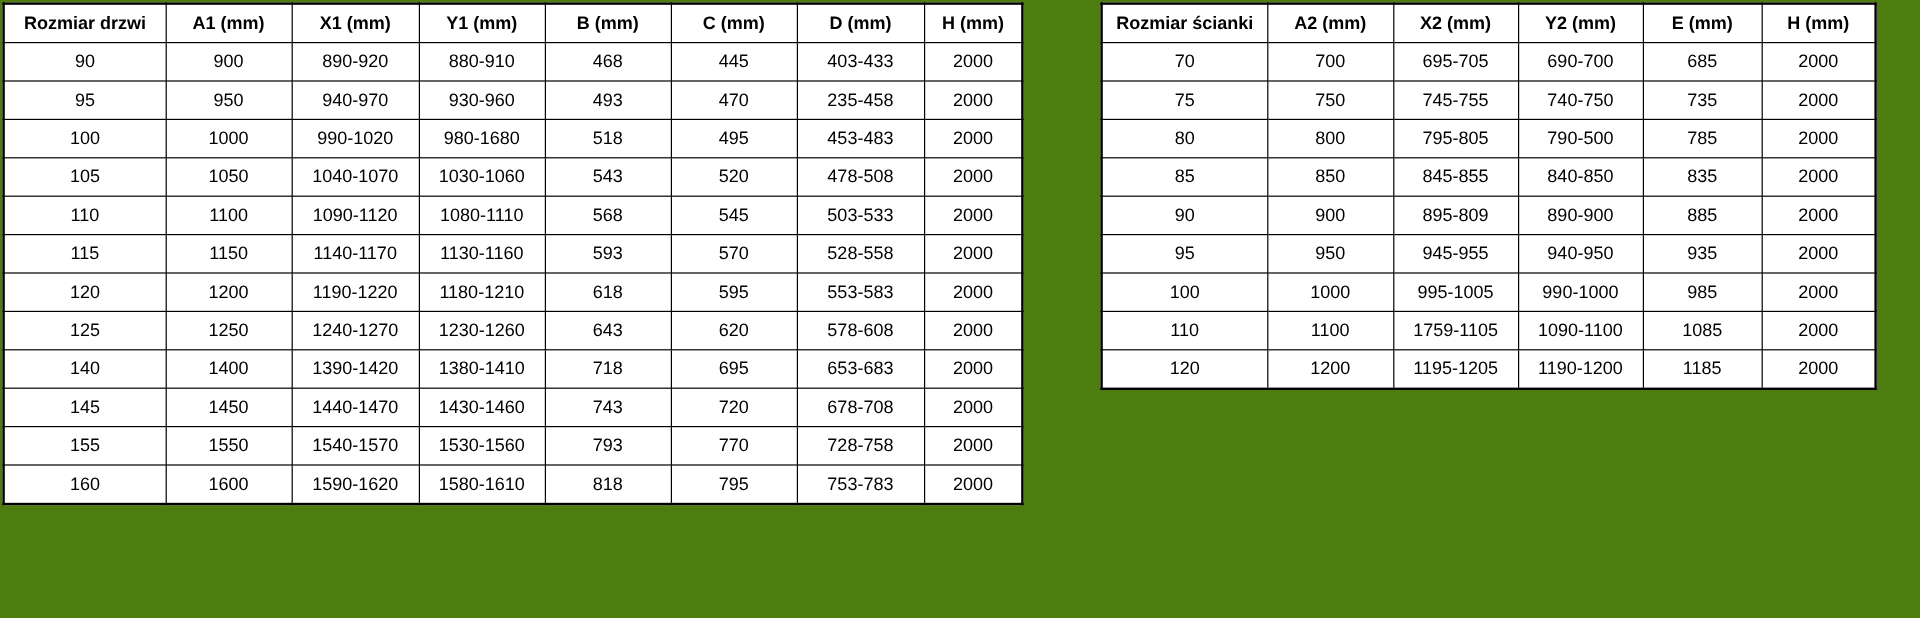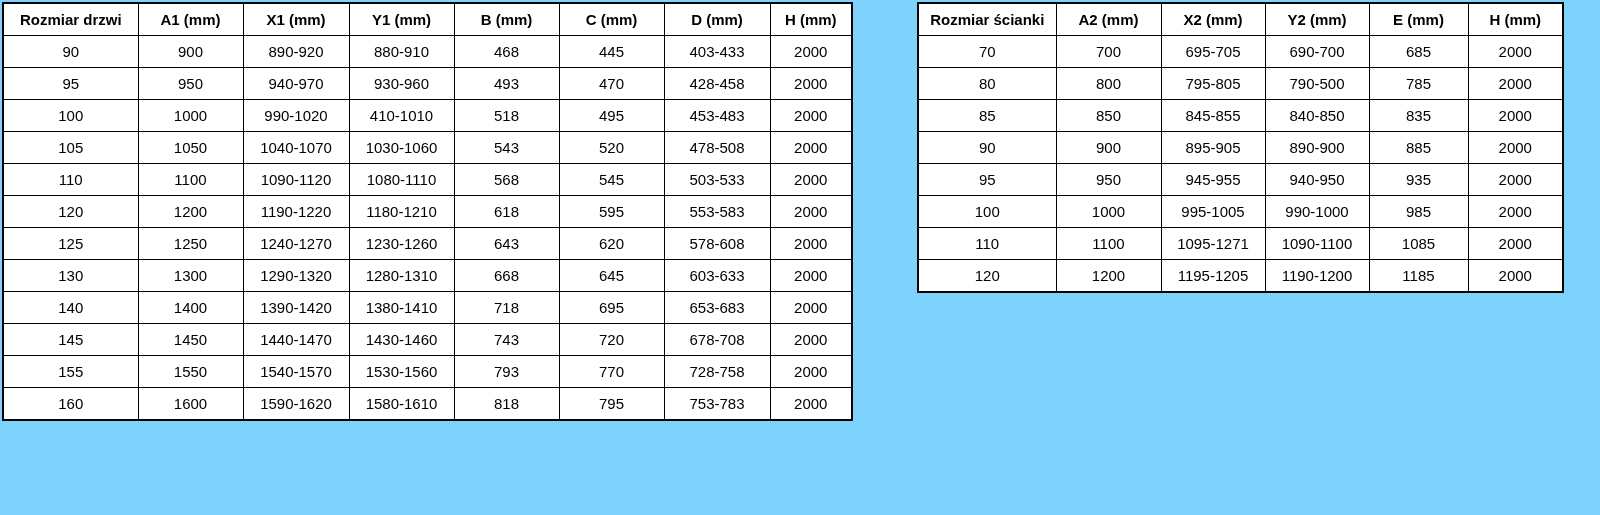--- a/index.html
+++ b/index.html
@@ -4,21 +4,21 @@
 <style>
   html, body {
     margin: 0;
     padding: 0;
     background: #ffffff;
   }
   .canvas {
     position: relative;
     width: 1600px;
     height: 515px;
-    background: #7dd3fc;
+    background: #4d7c0f;
     font-family: "Liberation Sans", sans-serif;
     color: #000000;
   }
   table.spec-table {
     position: absolute;
     top: 2px;
     border-collapse: collapse;
     table-layout: fixed;
     background: #ffffff;
     border: 2px solid #000000;
@@ -80,28 +80,28 @@
           <td>403-433</td>
           <td>2000</td>
         </tr>
         <tr>
           <td>95</td>
           <td>950</td>
           <td>940-970</td>
           <td>930-960</td>
           <td>493</td>
           <td>470</td>
-          <td>428-458</td>
+          <td>235-458</td>
           <td>2000</td>
         </tr>
         <tr>
           <td>100</td>
           <td>1000</td>
           <td>990-1020</td>
-          <td>410-1010</td>
+          <td>980-1680</td>
           <td>518</td>
           <td>495</td>
           <td>453-483</td>
           <td>2000</td>
         </tr>
         <tr>
           <td>105</td>
           <td>1050</td>
           <td>1040-1070</td>
           <td>1030-1060</td>
@@ -114,50 +114,50 @@
           <td>110</td>
           <td>1100</td>
           <td>1090-1120</td>
           <td>1080-1110</td>
           <td>568</td>
           <td>545</td>
           <td>503-533</td>
           <td>2000</td>
         </tr>
         <tr>
+          <td>115</td>
+          <td>1150</td>
+          <td>1140-1170</td>
+          <td>1130-1160</td>
+          <td>593</td>
+          <td>570</td>
+          <td>528-558</td>
+          <td>2000</td>
+        </tr>
+        <tr>
           <td>120</td>
           <td>1200</td>
           <td>1190-1220</td>
           <td>1180-1210</td>
           <td>618</td>
           <td>595</td>
           <td>553-583</td>
           <td>2000</td>
         </tr>
         <tr>
           <td>125</td>
           <td>1250</td>
           <td>1240-1270</td>
           <td>1230-1260</td>
           <td>643</td>
           <td>620</td>
           <td>578-608</td>
           <td>2000</td>
         </tr>
         <tr>
-          <td>130</td>
-          <td>1300</td>
-          <td>1290-1320</td>
-          <td>1280-1310</td>
-          <td>668</td>
-          <td>645</td>
-          <td>603-633</td>
-          <td>2000</td>
-        </tr>
-        <tr>
           <td>140</td>
           <td>1400</td>
           <td>1390-1420</td>
           <td>1380-1410</td>
           <td>718</td>
           <td>695</td>
           <td>653-683</td>
           <td>2000</td>
         </tr>
         <tr>
@@ -215,39 +215,47 @@
       <tbody>
         <tr>
           <td>70</td>
           <td>700</td>
           <td>695-705</td>
           <td>690-700</td>
           <td>685</td>
           <td>2000</td>
         </tr>
         <tr>
+          <td>75</td>
+          <td>750</td>
+          <td>745-755</td>
+          <td>740-750</td>
+          <td>735</td>
+          <td>2000</td>
+        </tr>
+        <tr>
           <td>80</td>
           <td>800</td>
           <td>795-805</td>
           <td>790-500</td>
           <td>785</td>
           <td>2000</td>
         </tr>
         <tr>
           <td>85</td>
           <td>850</td>
           <td>845-855</td>
           <td>840-850</td>
           <td>835</td>
           <td>2000</td>
         </tr>
         <tr>
           <td>90</td>
           <td>900</td>
-          <td>895-905</td>
+          <td>895-809</td>
           <td>890-900</td>
           <td>885</td>
           <td>2000</td>
         </tr>
         <tr>
           <td>95</td>
           <td>950</td>
           <td>945-955</td>
           <td>940-950</td>
           <td>935</td>
@@ -257,21 +265,21 @@
           <td>100</td>
           <td>1000</td>
           <td>995-1005</td>
           <td>990-1000</td>
           <td>985</td>
           <td>2000</td>
         </tr>
         <tr>
           <td>110</td>
           <td>1100</td>
-          <td>1095-1271</td>
+          <td>1759-1105</td>
           <td>1090-1100</td>
           <td>1085</td>
           <td>2000</td>
         </tr>
         <tr>
           <td>120</td>
           <td>1200</td>
           <td>1195-1205</td>
           <td>1190-1200</td>
           <td>1185</td>

